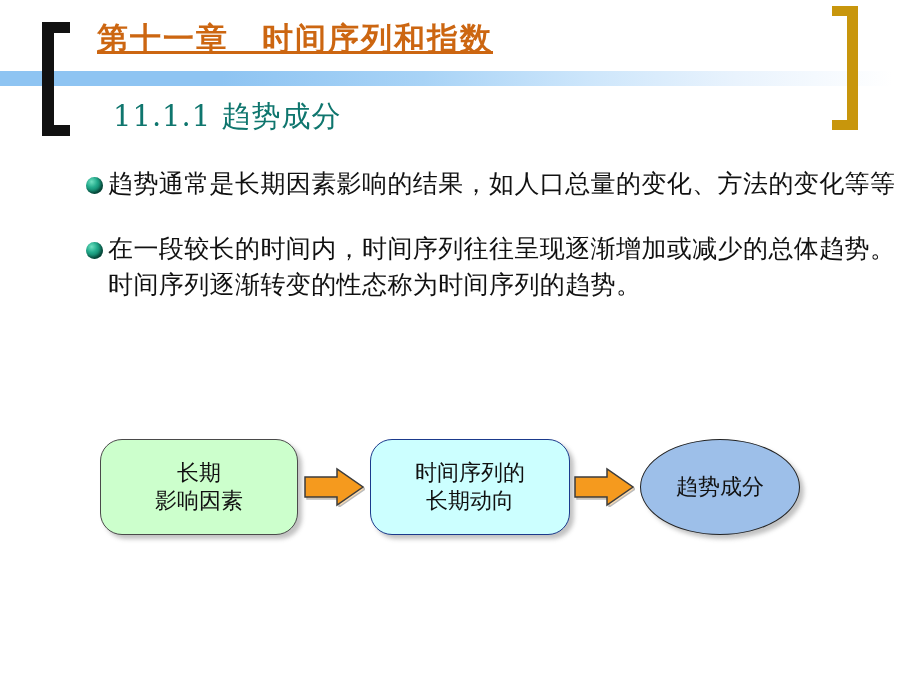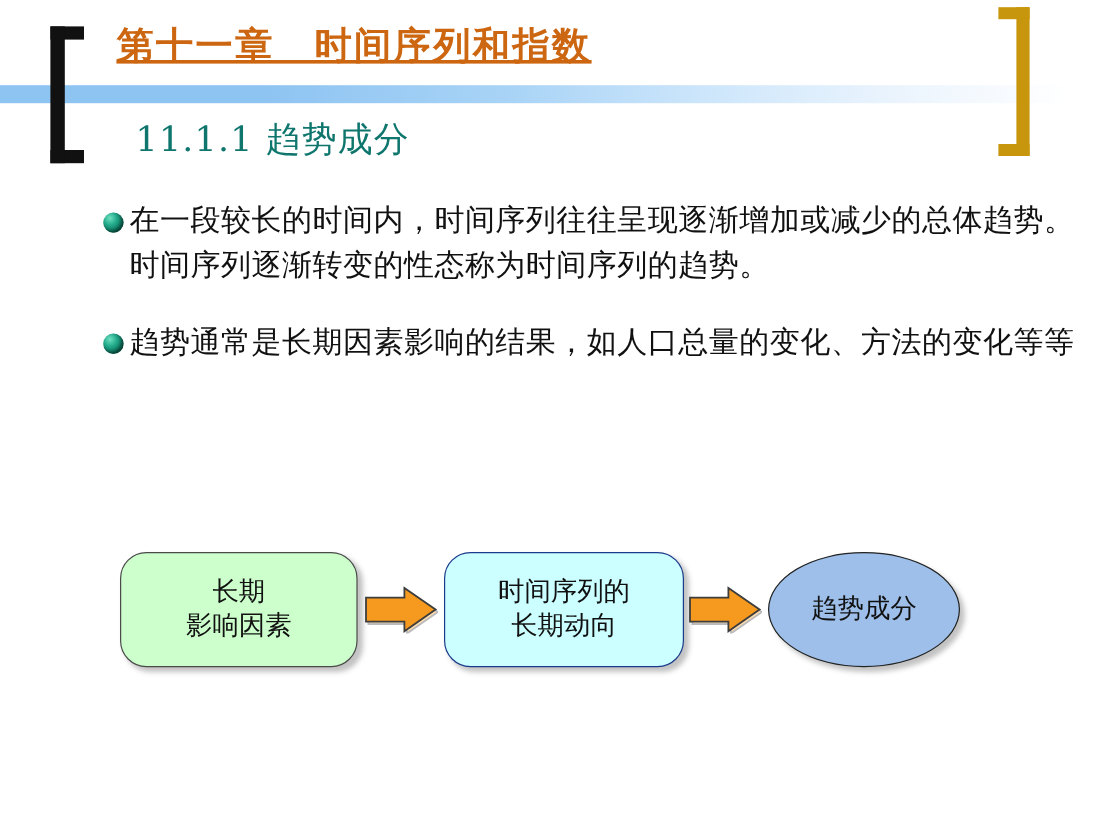--- a/index.html
+++ b/index.html
@@ -123,21 +123,21 @@
     line-height: 1.46;
     color: #111111;
     text-align: left;
     letter-spacing: 0.4px;
   }
 
   
   .diagram {
     position: absolute;
     left: 0;
-    top: 452px;
+    top: 431px;
     width: 920px;
     height: 120px;
   }
 
   .flow-box {
     position: absolute;
     box-sizing: border-box;
     display: flex;
     align-items: center;
     justify-content: center;
@@ -198,26 +198,26 @@
   <div class="bracket-left"></div>
   <div class="bracket-right"></div>
   <div class="chapter-title">第十一章　时间序列和指数</div>
   <div class="section-title">11.1.1 趋势成分</div>
 </div>
 
 <div class="body-zone">
 
   <div class="bullet-block">
     <span class="bullet-marker"></span>
-    <p class="bullet-text">在一段较长的时间内，时间序列往往呈现逐渐增加或减少的总体趋势。时间序列逐渐转变的性态称为时间序列的趋势。</p>
+    <p class="bullet-text">趋势通常是长期因素影响的结果，如人口总量的变化、方法的变化等等</p>
   </div>
 
   <div class="bullet-block">
     <span class="bullet-marker"></span>
-    <p class="bullet-text">趋势通常是长期因素影响的结果，如人口总量的变化、方法的变化等等</p>
+    <p class="bullet-text">在一段较长的时间内，时间序列往往呈现逐渐增加或减少的总体趋势。时间序列逐渐转变的性态称为时间序列的趋势。</p>
   </div>
 
 </div>
 
 <div class="diagram">
 
   <div class="flow-box box-factors">长期
 影响因素</div>
 
   <div class="arrow arrow-1">

